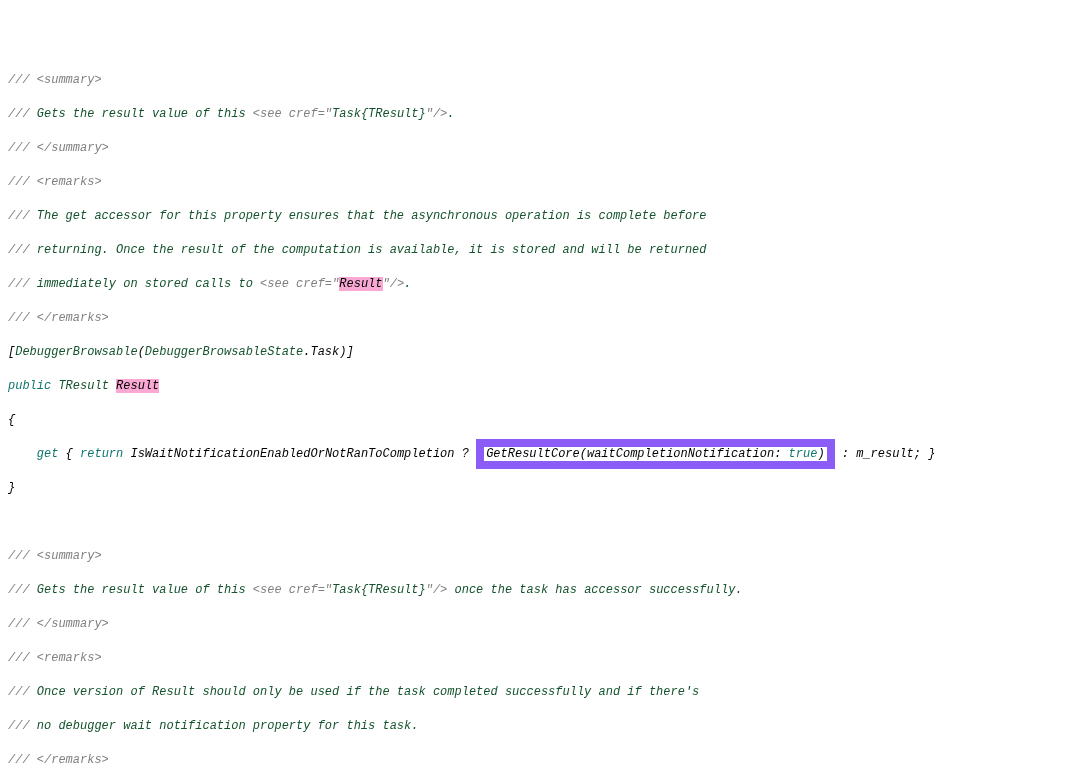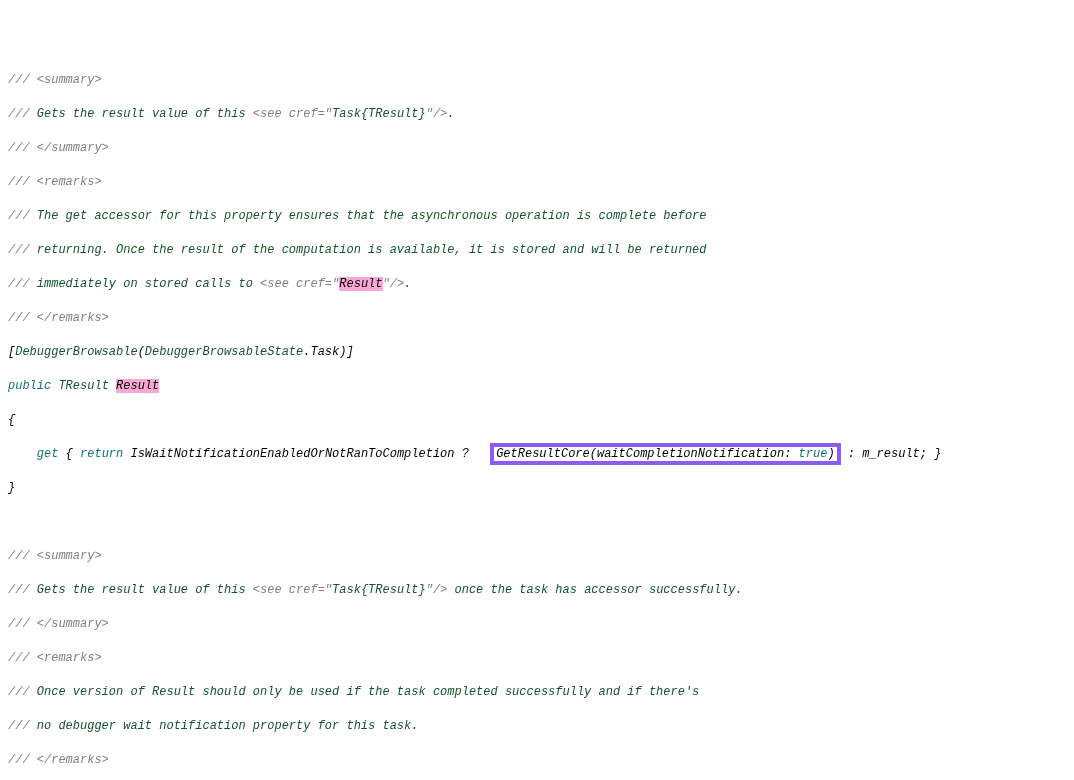--- a/index.html
+++ b/index.html
@@ -12,21 +12,21 @@
     white-space: pre;
     color: #000000;
   }
   .line { display: block; font-style: italic; }
   .c-gray   { color: #808080; }
   .c-green  { color: #14532d; }
   .c-navy   { color: #0f766e; }
   .c-teal   { color: #14532d; }
   .c-black  { color: #000000; }
   .hl       { background: #f9a8d4; }
-  .redbox   { border: 4px solid #8b5cf6; padding: 0 2px; margin-left: 14px; }
+  .redbox   { border: 8px solid #8b5cf6; padding: 0 2px; }
 </style>
 </head>
 <body>
 
 
 
 <span class="line"><span class="c-gray">/// </span><span class="c-gray">&lt;summary&gt;</span></span>
 <span class="line"><span class="c-gray">/// </span><span class="c-green">Gets the result value of this </span><span class="c-gray">&lt;see cref="</span><span class="c-teal">Task{TResult}</span><span class="c-gray">"/&gt;</span><span class="c-green">.</span></span>
 <span class="line"><span class="c-gray">/// </span><span class="c-gray">&lt;/summary&gt;</span></span>
 <span class="line"><span class="c-gray">/// </span><span class="c-gray">&lt;remarks&gt;</span></span>

